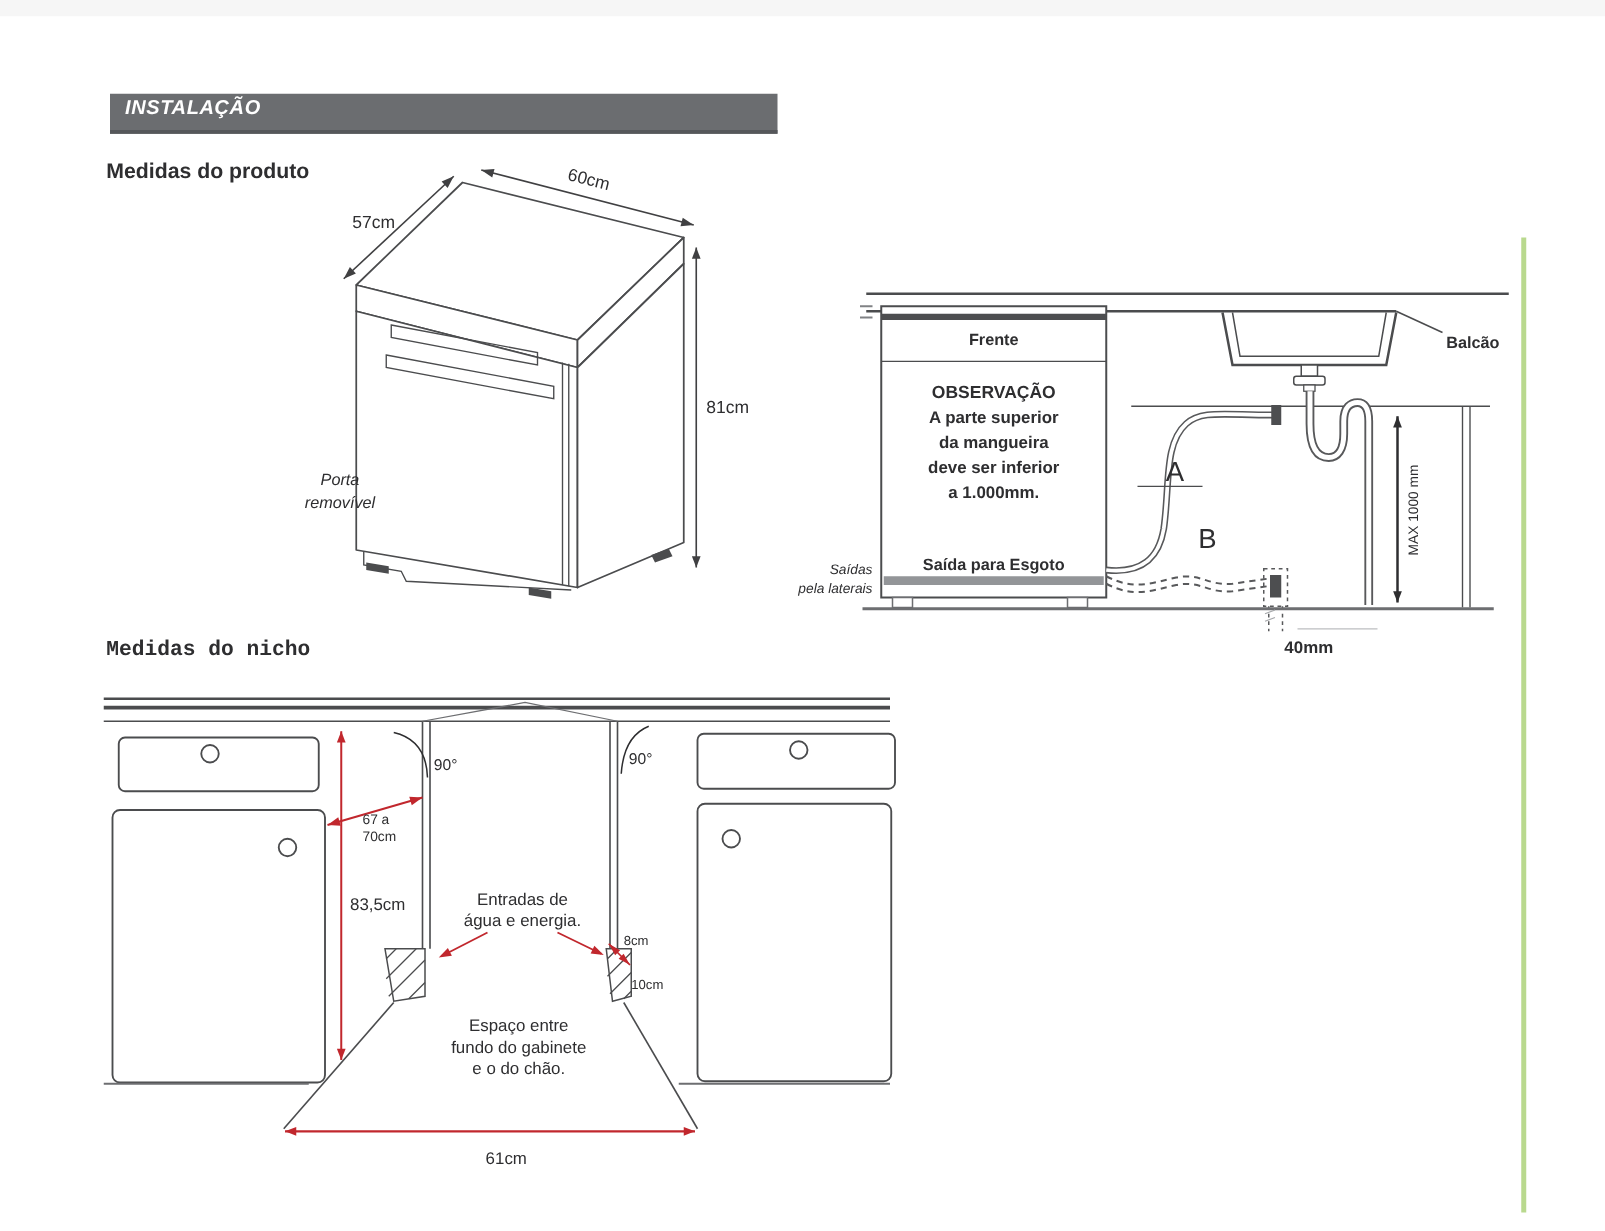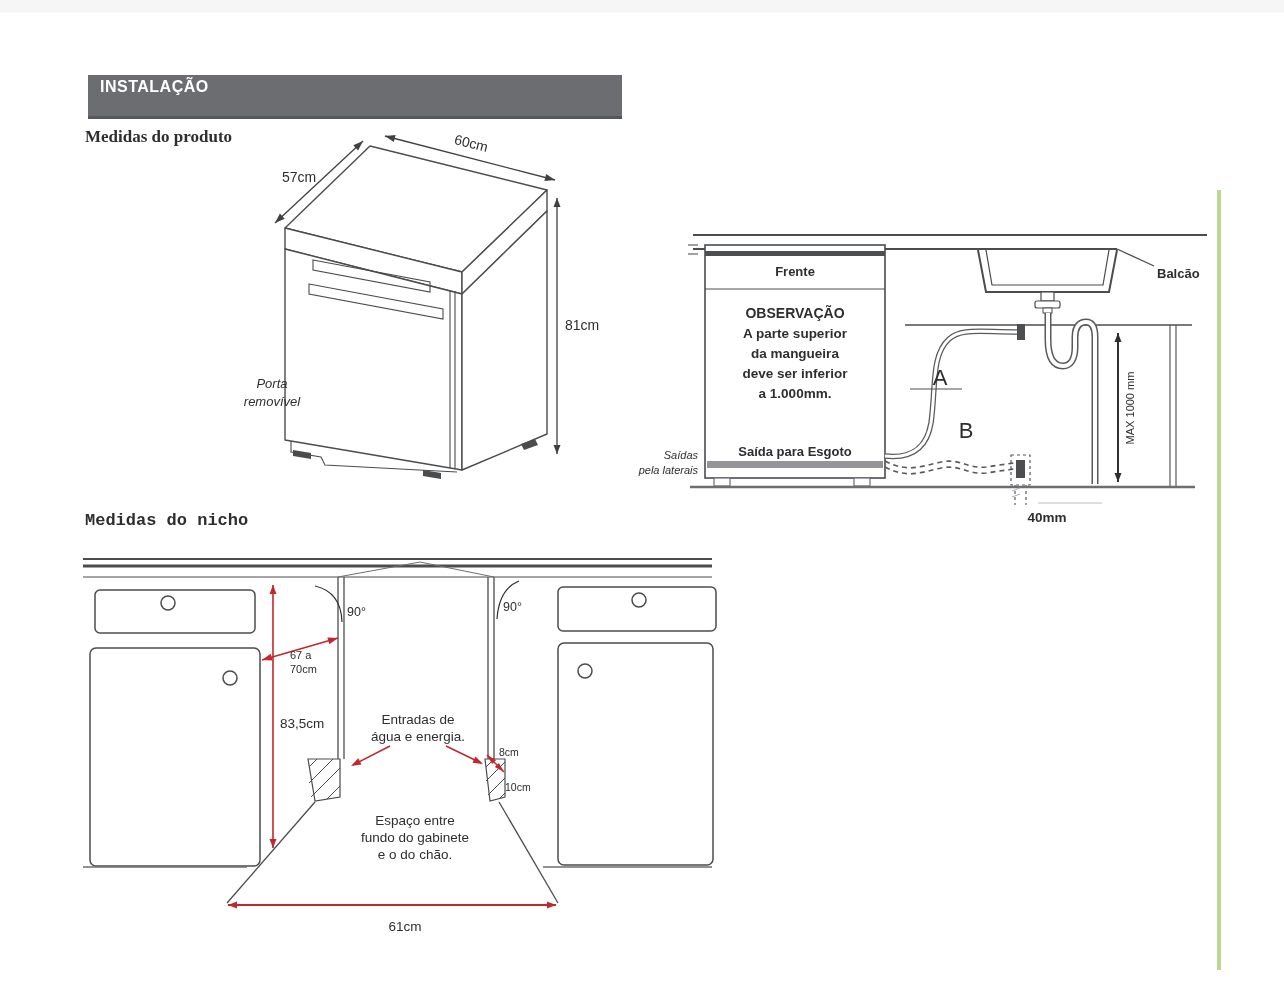--- a/index.html
+++ b/index.html
@@ -7,26 +7,26 @@
     width:1284px;height:985px;position:relative;overflow:hidden;
     background:#ffffff;font-family:"Liberation Sans",sans-serif;
     -webkit-font-smoothing:antialiased;
   }
   .top-strip{position:absolute;left:0;top:0;width:1284px;height:13px;background:#f6f6f6;}
   .green-edge{position:absolute;left:1217px;top:190px;width:4px;height:780px;background:#b9d98e;}
   .section-bar{
     position:absolute;left:88px;top:75px;width:522px;height:26px;
     background:#6b6d70;border-bottom:3px solid#55575a;
     color:#ffffff;font-weight:bold;font-size:16px;letter-spacing:.5px;
-    padding:3px 0 12px 12px;box-sizing:content-box;
+    padding:3px 0 0 12px;box-sizing:content-box;font-style:italic;
   }
   .heading{
     position:absolute;font-size:17px;font-weight:bold;color:#2e2e30;
   }
-  .h-product{left:85px;top:127px;font-family:Liberation Serif, serif;}
+  .h-product{left:85px;top:127px;}
   .h-niche{left:85px;top:511px;font-family:Liberation Mono, monospace;}
   svg{position:absolute;}
   svg text{font-family:"Liberation Sans",sans-serif;fill:#2e2e30;}
   .svg-product{left:225px;top:118px;}
   .svg-drain{left:610px;top:225px;}
   .svg-niche{left:75px;top:545px;}
 </style>
 </head>
 <body>
 

